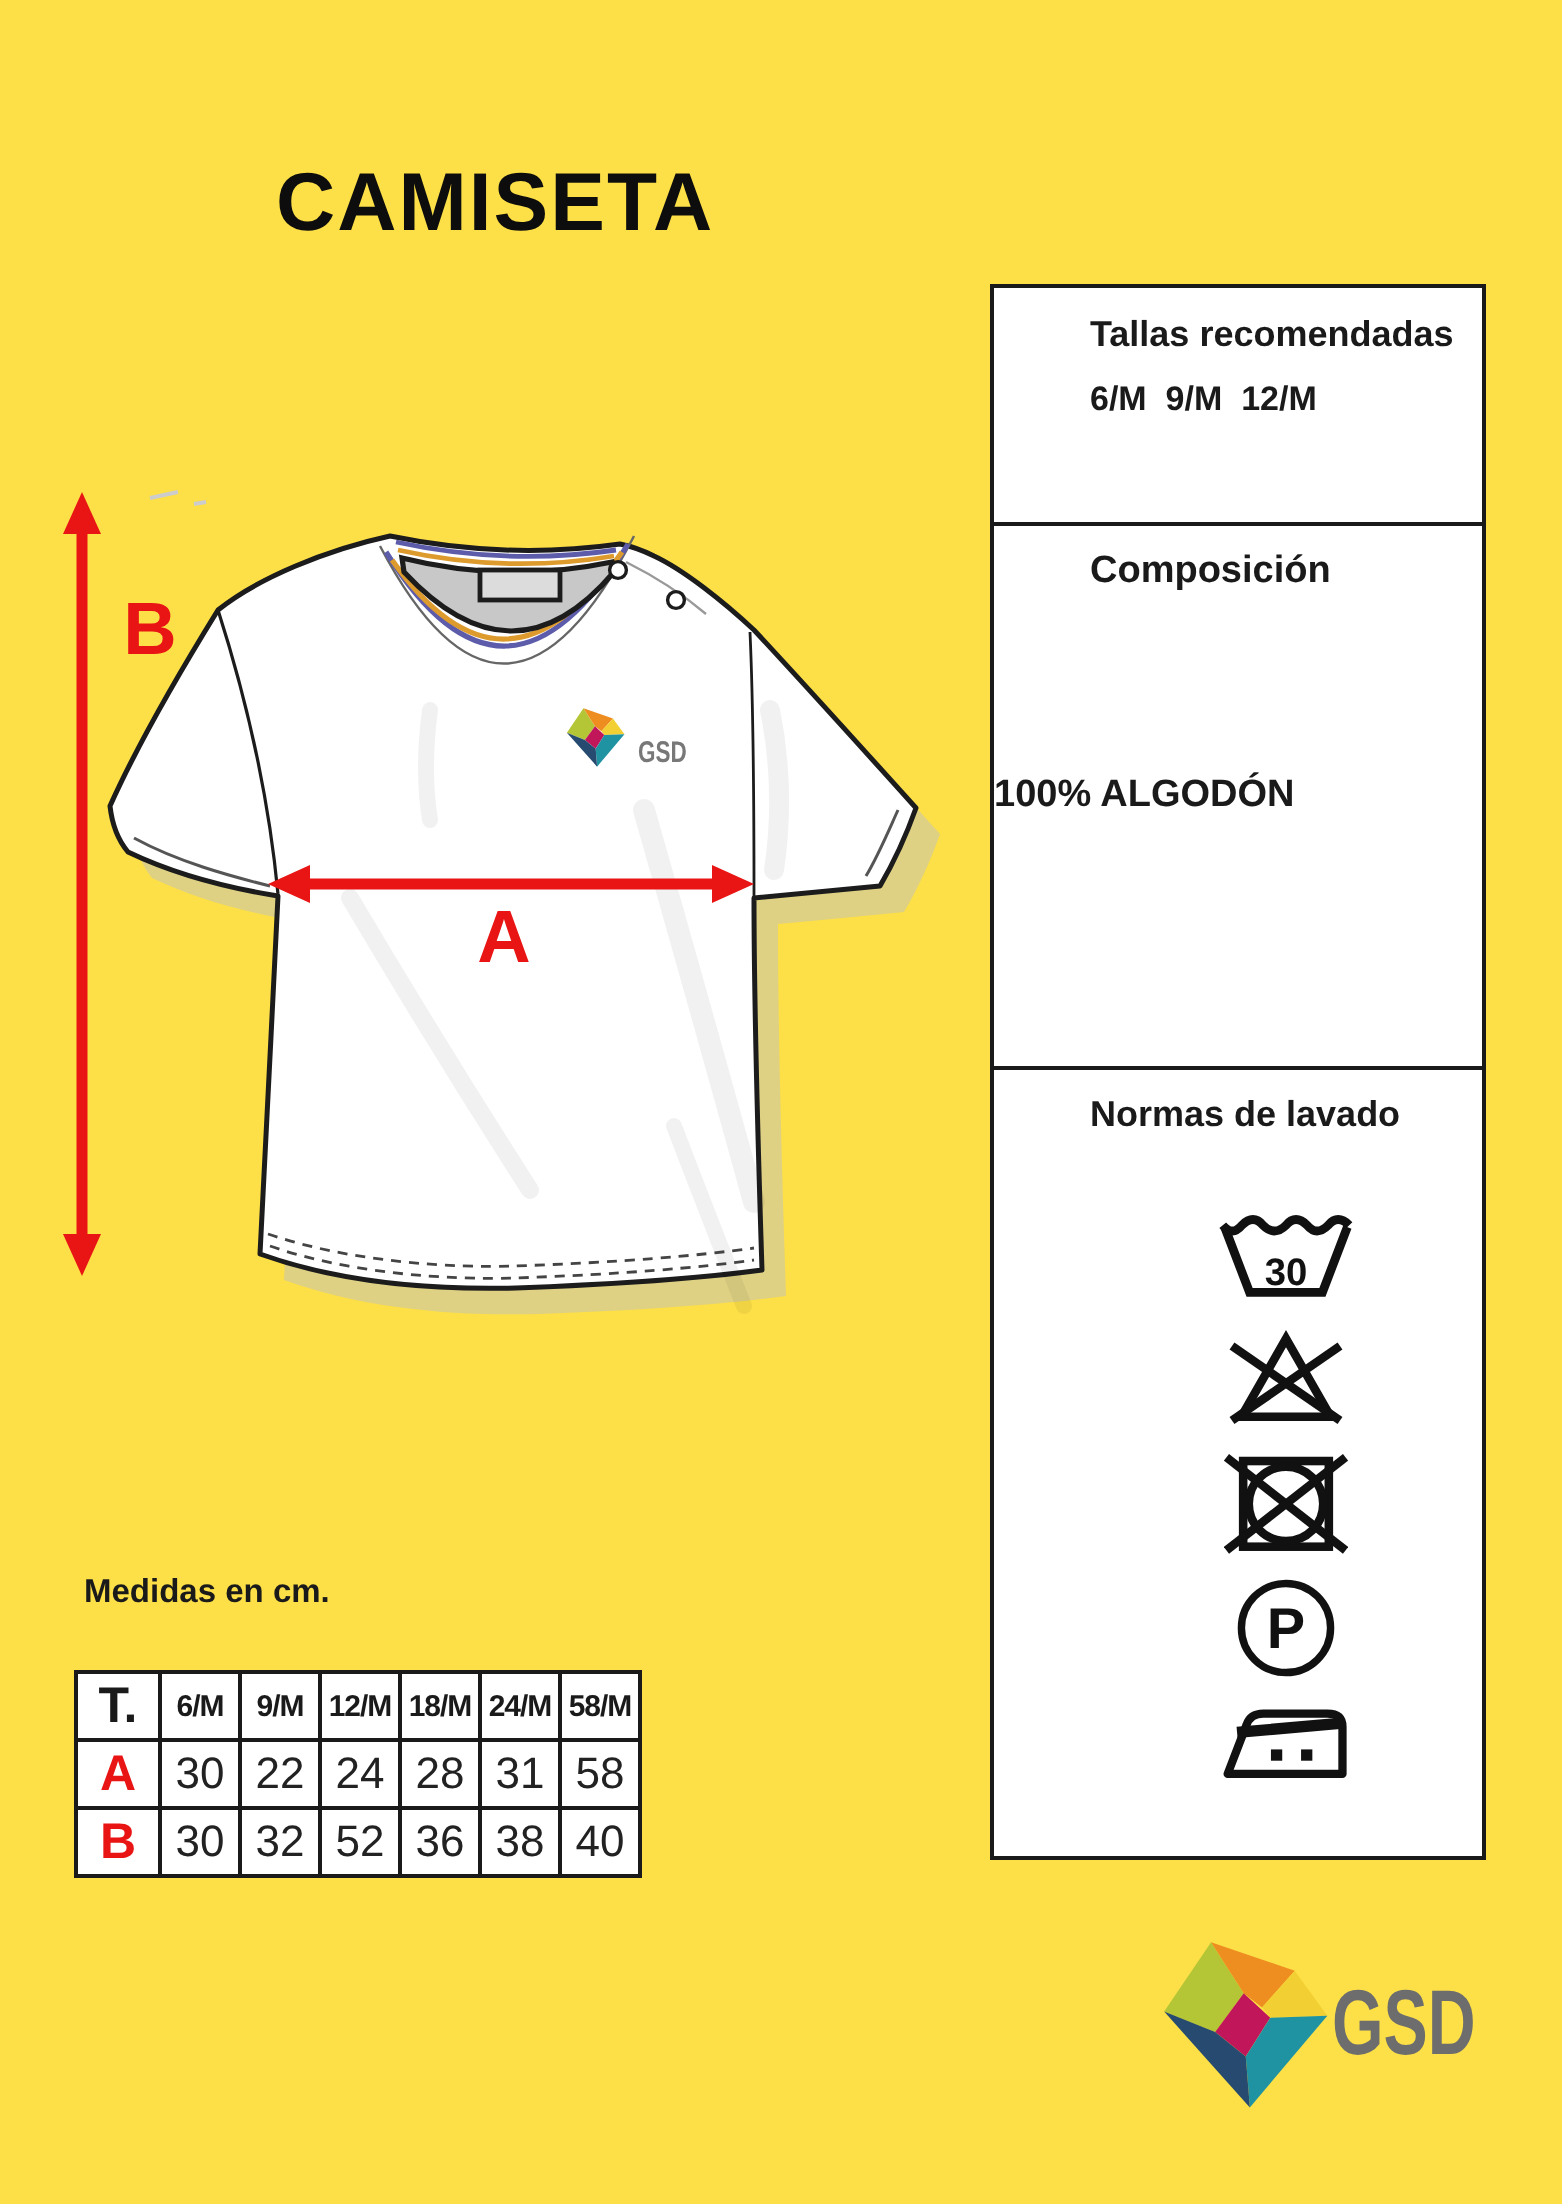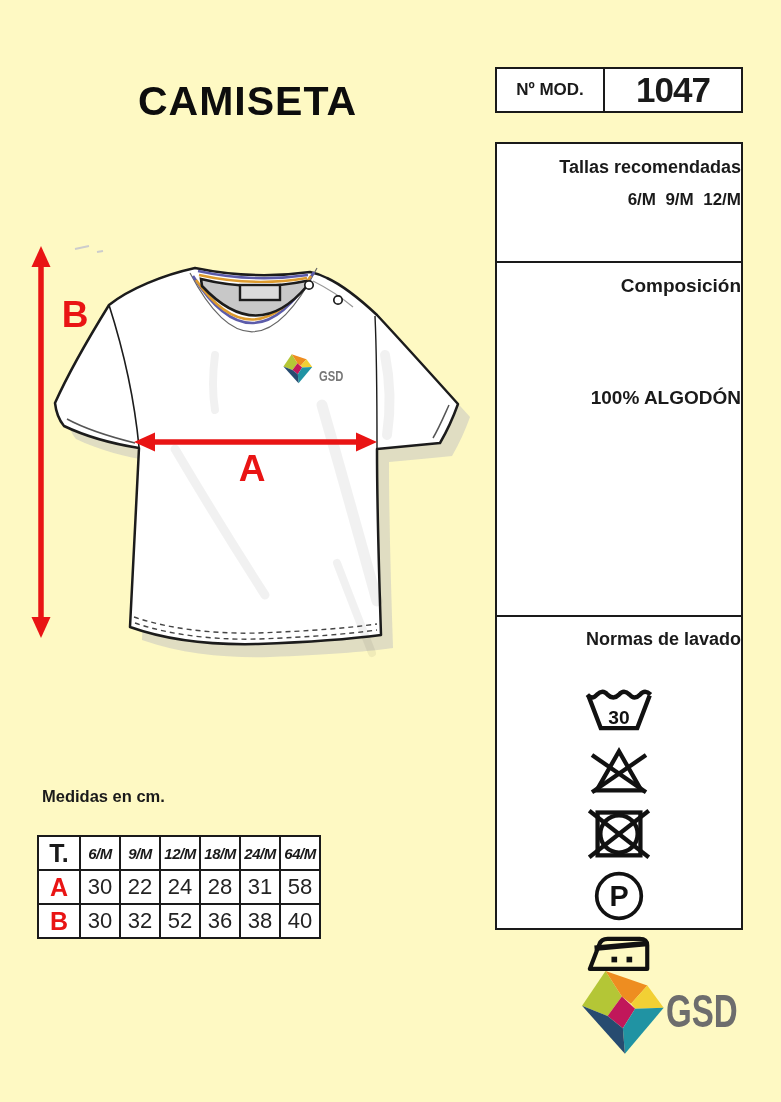--- a/index.html
+++ b/index.html
@@ -1,18 +1,18 @@
 <!DOCTYPE html>
 <html><head>
 <meta charset="utf-8">
 <style>
   * { margin:0; padding:0; box-sizing:border-box; }
   html,body { background:#ffffff; }
   body { font-family:"Liberation Sans", sans-serif; color:#1a1a1a; }
-  .page { position:relative; width:781px; height:1102px; background:#fef9c3; overflow:hidden; }
+  .page { position:relative; width:781px; height:1102px; background:#fde047; overflow:hidden; }
 
   
   .page-title {
     position:absolute; left:138px; top:78px;
     font-size:41px; font-weight:bold; letter-spacing:1px; color:#0d0d0d;
   }
   .model-box {
     position:absolute; left:495px; top:67px; width:248px; height:46px;
     border:2px solid #1a1a1a; display:flex; background:#fff;
   }
@@ -24,40 +24,40 @@
   .model-number {
     flex:1; display:flex; align-items:center; justify-content:center;
     font-size:35px; font-weight:bold; letter-spacing:-1px;
   }
 
   
   .info-panel {
     position:absolute; left:495px; top:142px; width:248px; height:788px;
     border:2px solid #1a1a1a; background:#fff;
   }
-  .sec { text-align:right; }
+  .sec { text-align:left;padding-left:48px; }
   .sec-sizes { height:119px; border-bottom:2px solid #1a1a1a; padding-top:13px; }
   .sec-sizes .sec-title { font-size:18px; font-weight:bold; }
   .size-line { font-size:17px; font-weight:bold; white-space:pre; }
   .size-line.l1 { margin-top:12px; }
   .size-line.l2 { margin-top:15px; }
-  .sec-comp { height:354px; border-bottom:2px solid #1a1a1a; position:relative; padding-top:12px; }
+  .sec-comp { height:272px; border-bottom:2px solid #1a1a1a; position:relative; padding-top:12px; }
   .sec-comp .sec-title { font-size:19px; font-weight:bold; }
   .comp-value { position:absolute; left:0; right:0; top:124px; font-size:19px; font-weight:bold; }
   .sec-wash { height:507px; padding-top:12px; }
   .sec-wash .sec-title { font-size:18px; font-weight:bold; }
   .wash-icons { margin-top:36px; display:flex; flex-direction:column; align-items:center; gap:10px; }
   .care svg { display:block; }
 
   
   .measures-caption { position:absolute; left:42px; top:787px; font-size:16.5px; font-weight:bold; }
   table.size-table { position:absolute; left:37px; top:835px; border-collapse:collapse; background:#fff; }
   .size-table td, .size-table th { border:2px solid #1a1a1a; text-align:center; vertical-align:middle; padding:0; }
   .size-table .corner { width:42px; height:34px; font-size:25px; font-weight:bold; }
-  .size-table .colhead { width:40px; height:34px; font-size:15px; font-weight:bold; letter-spacing:-0.5px;font-style:italic; }
+  .size-table .colhead { width:40px; height:34px; font-size:15px; font-weight:bold; letter-spacing:-0.5px; }
   .size-table .rowlabel { height:34px; font-size:25px; font-weight:bold; color:var(--red); }
   .size-table .val { height:34px; font-size:22px; font-weight:normal; color:#222; }
 
   
   .diagram-svg { position:absolute; left:25px; top:235px; }
 
   
   .brand-gem { position:absolute; left:578px; top:963px; }
   .brand-text {
     position:absolute; left:666px; top:984px;
@@ -80,24 +80,20 @@
         <polygon points="68,20 84,42 56,43 52,38" fill="#f2d034"></polygon>
         <polygon points="43,31 56,43 44,62 29,50" fill="#c1175a"></polygon>
         <polygon points="84,42 46,87 44,62 56,43" fill="#2093a3"></polygon>
         <polygon points="4,40 29,50 44,62 46,87" fill="#274b70"></polygon>
       </g>
     </defs>
   </svg>
 
   <div class="page-title">CAMISETA</div>
 
-  <div class="model-box">
-    <div class="model-label">Nº MOD.</div>
-    <div class="model-number">1047</div>
-  </div>
 
   <svg class="diagram-svg" width="460" height="445" viewBox="0 0 460 445">
 
     <path transform="translate(12,13)" fill="#c2c2c2" opacity="0.5" d="M170,33 C138,40 104,54 84,70 C63,104 43,139 30,168 C31,177 34,185 39,191 C62,202 89,209 114,213
          C111,272 108,336 105,392 C147,407 192,410 233,409 C287,407 326,404 356,400 C354,338 352,272 352,214
          C374,212 395,210 415,208 C422,196 428,183 433,169 C406,139 379,109 352,80 C337,66 317,50 302,43
          C296,40 290,38 285,37 Q228,45 170,33 Z"></path>
 
     <path fill="#ffffff" stroke="#1c1c1c" stroke-width="2.5" stroke-linejoin="round" d="M170,33 C138,40 104,54 84,70 C63,104 43,139 30,168 C31,177 34,185 39,191 C62,202 89,209 114,213
          C111,272 108,336 105,392 C147,407 192,410 233,409 C287,407 326,404 356,400 C354,338 352,272 352,214
@@ -213,21 +209,21 @@
   <div class="measures-caption">Medidas en cm.</div>
   <table class="size-table">
     <tbody>
         <tr>
       <th class="corner">T.</th>
       <th class="colhead">6/M</th>
       <th class="colhead">9/M</th>
       <th class="colhead">12/M</th>
       <th class="colhead">18/M</th>
       <th class="colhead">24/M</th>
-      <th class="colhead">64/M</th>
+      <th class="colhead">58/M</th>
     </tr>
     <tr>
       <td class="rowlabel">A</td>
       <td class="val">30</td>
       <td class="val">22</td>
       <td class="val">24</td>
       <td class="val">28</td>
       <td class="val">31</td>
       <td class="val">58</td>
     </tr>

